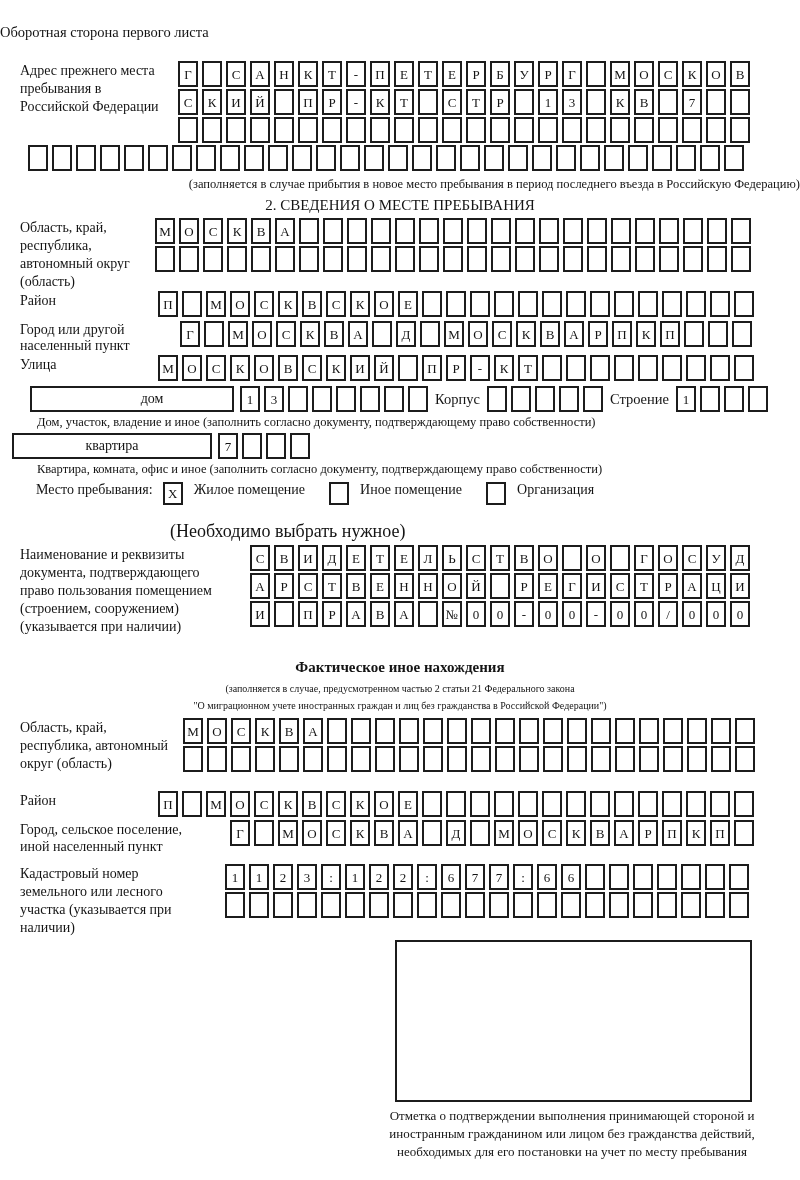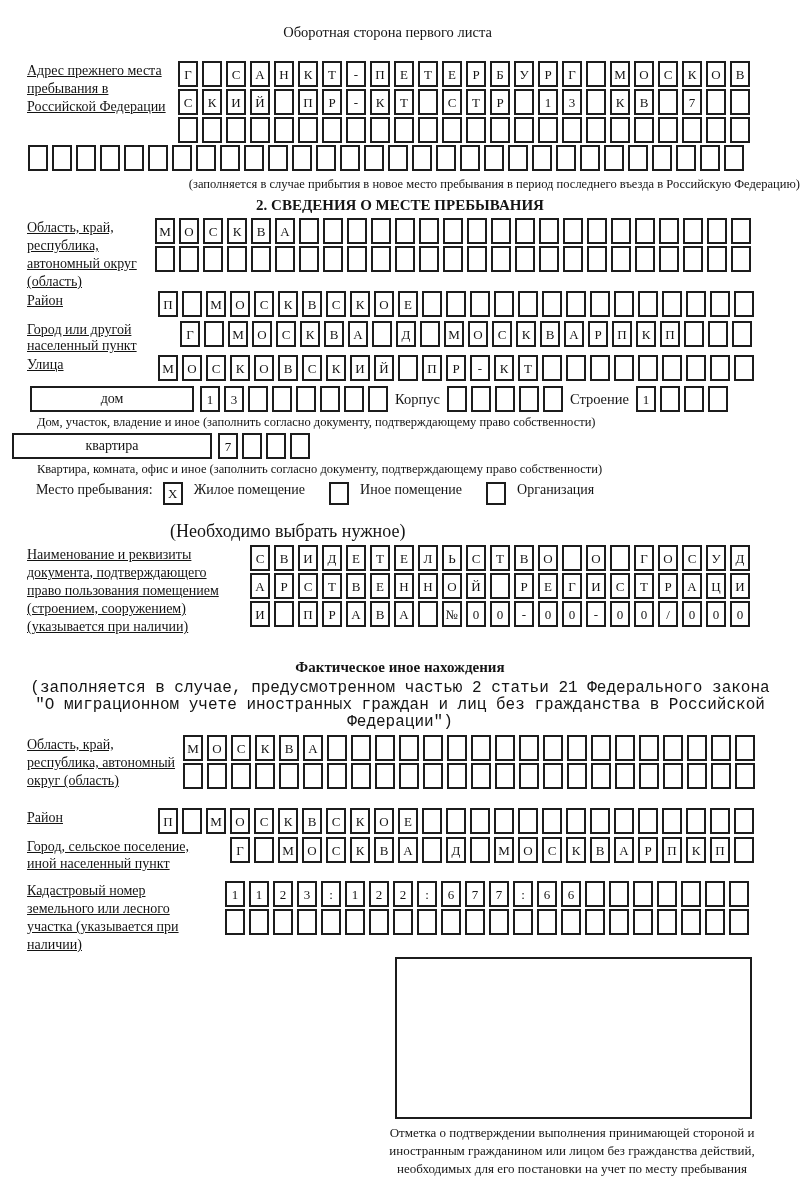--- a/index.html
+++ b/index.html
@@ -8,29 +8,28 @@
     width:800px;height:1180px;
     background:#ffffff;
     color:#141414;
     font-family:"Liberation Serif","DejaVu Serif",serif;
     overflow:hidden;
     box-sizing:border-box;
   }
   .hdr-note{
     padding-top:24px;
     padding-right:60px;
-    text-align:center;
+    text-align:left;
     font-size:14.5px;
-    padding-left:35px;
   }
   
   .fline{position:relative;}
   .flabel{
-    position:absolute;left:27px;top:1px;
-    font-size:14px;line-height:18px;text-decoration:underline;
+    position:absolute;left:20px;top:1px;
+    font-size:14px;line-height:18px;
   }
   .rowstack{display:flex;flex-direction:column;gap:2px;}
   .boxrow{display:flex;gap:4px;}
   .cbox{
     box-sizing:content-box;
     width:16px;height:22px;
     border:2px solid #1c1c1c;
     background:#fff;
     display:flex;align-items:center;justify-content:center;
     font-size:13px;line-height:1;
@@ -44,42 +43,42 @@
   .ind180{margin-left:180px;}
   .ind185{margin-left:183px;}
   .ind225{margin-left:225px;}
   .ind230{margin-left:230px;}
   .ind250{margin-left:250px;}
   .mt22{margin-top:20px;}
   .small-note{
     font-size:12.5px;text-align:right;margin-top:6px;
   }
   .sec-title{
-    text-align:center;font-weight:bold;font-size:15px;margin-top:5px;
+    text-align:center;font-weight:normal;font-size:15px;margin-top:5px;
   }
   .h76{min-height:72px;}
   .h28{min-height:29px;margin-top:1px;}
   .h34{min-height:34px;margin-top:1px;}
   .h30{min-height:29px;}
   .h112{min-height:106px;margin-top:3px;}
   .h74{min-height:72px;margin-top:4px;}
   .h40{min-height:38px;}
   .hcad{min-height:72px;margin-top:6px;}
   
   .special-row{
     display:flex;align-items:stretch;
     margin-left:30px;margin-top:2px;
   }
   .bigcell{
     box-sizing:content-box;
     border:2px solid #1c1c1c;
     height:22px;display:flex;align-items:center;justify-content:center;
     font-size:14px;margin-right:6px;background:#fff;
   }
-  .bigcell.house{width:160px;}
+  .bigcell.house{width:160px;padding-left:40px;}
   .bigcell.apt{width:196px;}
   .inline-lbl{
     font-size:14.5px;display:flex;align-items:center;
     margin:0 7px;white-space:nowrap;font-family:Liberation Serif, serif;
   }
   .left-note{
     font-size:12.5px;margin:3px 0 0 37px;
   }
   
   .stay-line{
@@ -92,21 +91,21 @@
     width:16px;height:19px;border:2px solid #1c1c1c;
     display:flex;align-items:center;justify-content:center;
     font-size:13px;background:#fff;
   }
   .stay-opt-label{margin-left:11px;}
   .stay-gap{margin-left:24px;}
   .stay-note{
     font-size:18px;margin-left:170px;margin-top:14px;
   }
   .center-note{
-    text-align:center;font-size:16px;line-height:17px;font-family:Liberation Mono, monospace;
+    text-align:center;font-size:10px;line-height:17px;
   }
   .actual-title{
     text-align:center;font-weight:bold;font-size:15px;margin-top:8px;margin-bottom:4px;
   }
   .stamp-box{
     box-sizing:content-box;
     margin-left:395px;margin-top:4px;
     width:353px;height:158px;
     border:2px solid #1c1c1c;background:#fff;
   }

